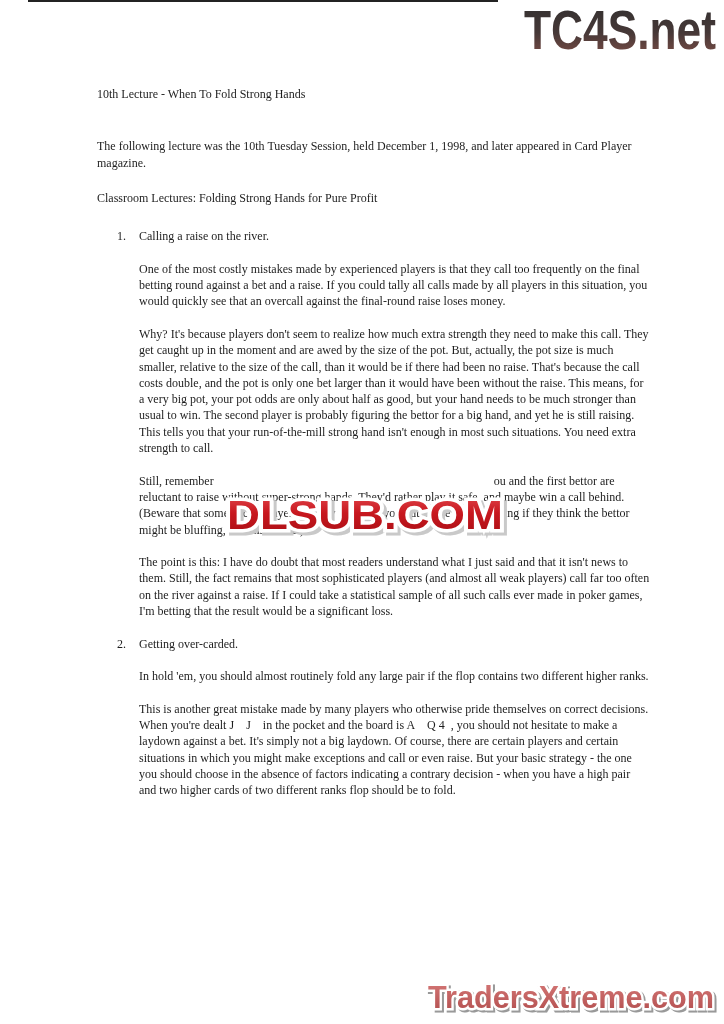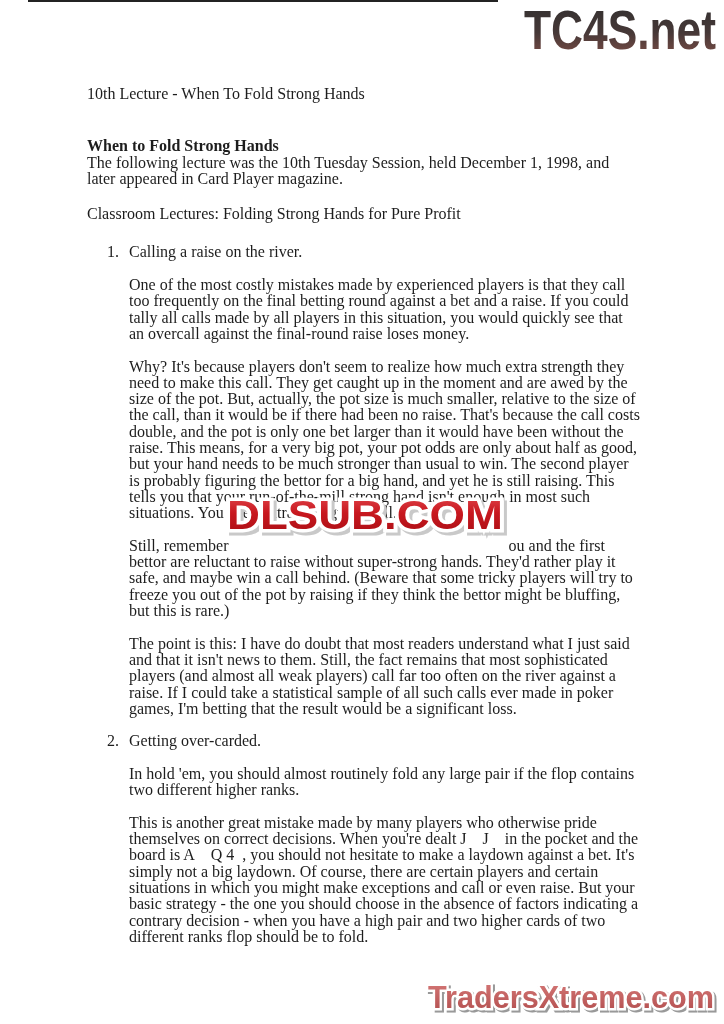--- a/index.html
+++ b/index.html
@@ -14,22 +14,22 @@
   .page { position:absolute; inset:0;padding-left:44px; }
   .topline {
     position:absolute; left:28px; top:0;
     width:470px; height:2px; background:#232323;
   }
   .header-logo-svg { position:absolute; left:520px; top:0; overflow:visible; }
   .footer-logo-svg { position:absolute; left:422px; top:975px; overflow:visible; }
   .wm-svg { position:absolute; left:219px; top:487px; overflow:visible; }
 
   .content {
-    position:absolute; left:87px; top:86px; width:553px;
-    font-size:16px; line-height:16.3px;
+    position:absolute; left:97px; top:86px; width:553px;
+    font-size:12px; line-height:16.3px;
   }
   .doc-title { margin:0 0 36px 0; }
   .section-heading { font-weight:bold; margin:0; }
   .intro { margin:0 0 19px 0; }
   .classroom-heading { font-weight:normal; margin:0 0 22px 0; }
 
   .list { }
   .list-item { display:flex; }
   .num { flex:0 0 42px; box-sizing:border-box; padding-left:20px; }
   .item-body { width:511px; }
@@ -52,21 +52,20 @@
         <stop offset="1" stop-color="#835048"></stop>
       </linearGradient>
     </defs>
     <text x="100" y="49" text-anchor="middle" font-family="'Liberation Sans',sans-serif" font-weight="bold" font-size="56" textLength="192" lengthAdjust="spacingAndGlyphs" fill="url(#tc4s-grad)">TC4S.net</text>
   </svg>
 
   <div class="content">
 
     <p class="doc-title">10th Lecture - When To Fold Strong Hands</p>
 
-    <p class="section-heading">When to Fold Strong Hands</p>
 
     <p class="intro">The following lecture was the 10th Tuesday Session, held December 1, 1998, and later appeared in Card Player magazine.</p>
 
     <p class="classroom-heading">Classroom Lectures: Folding Strong Hands for Pure Profit</p>
 
     <div class="list">
 
       <div class="list-item">
         <div class="num">1.</div>
         <div class="item-body">

